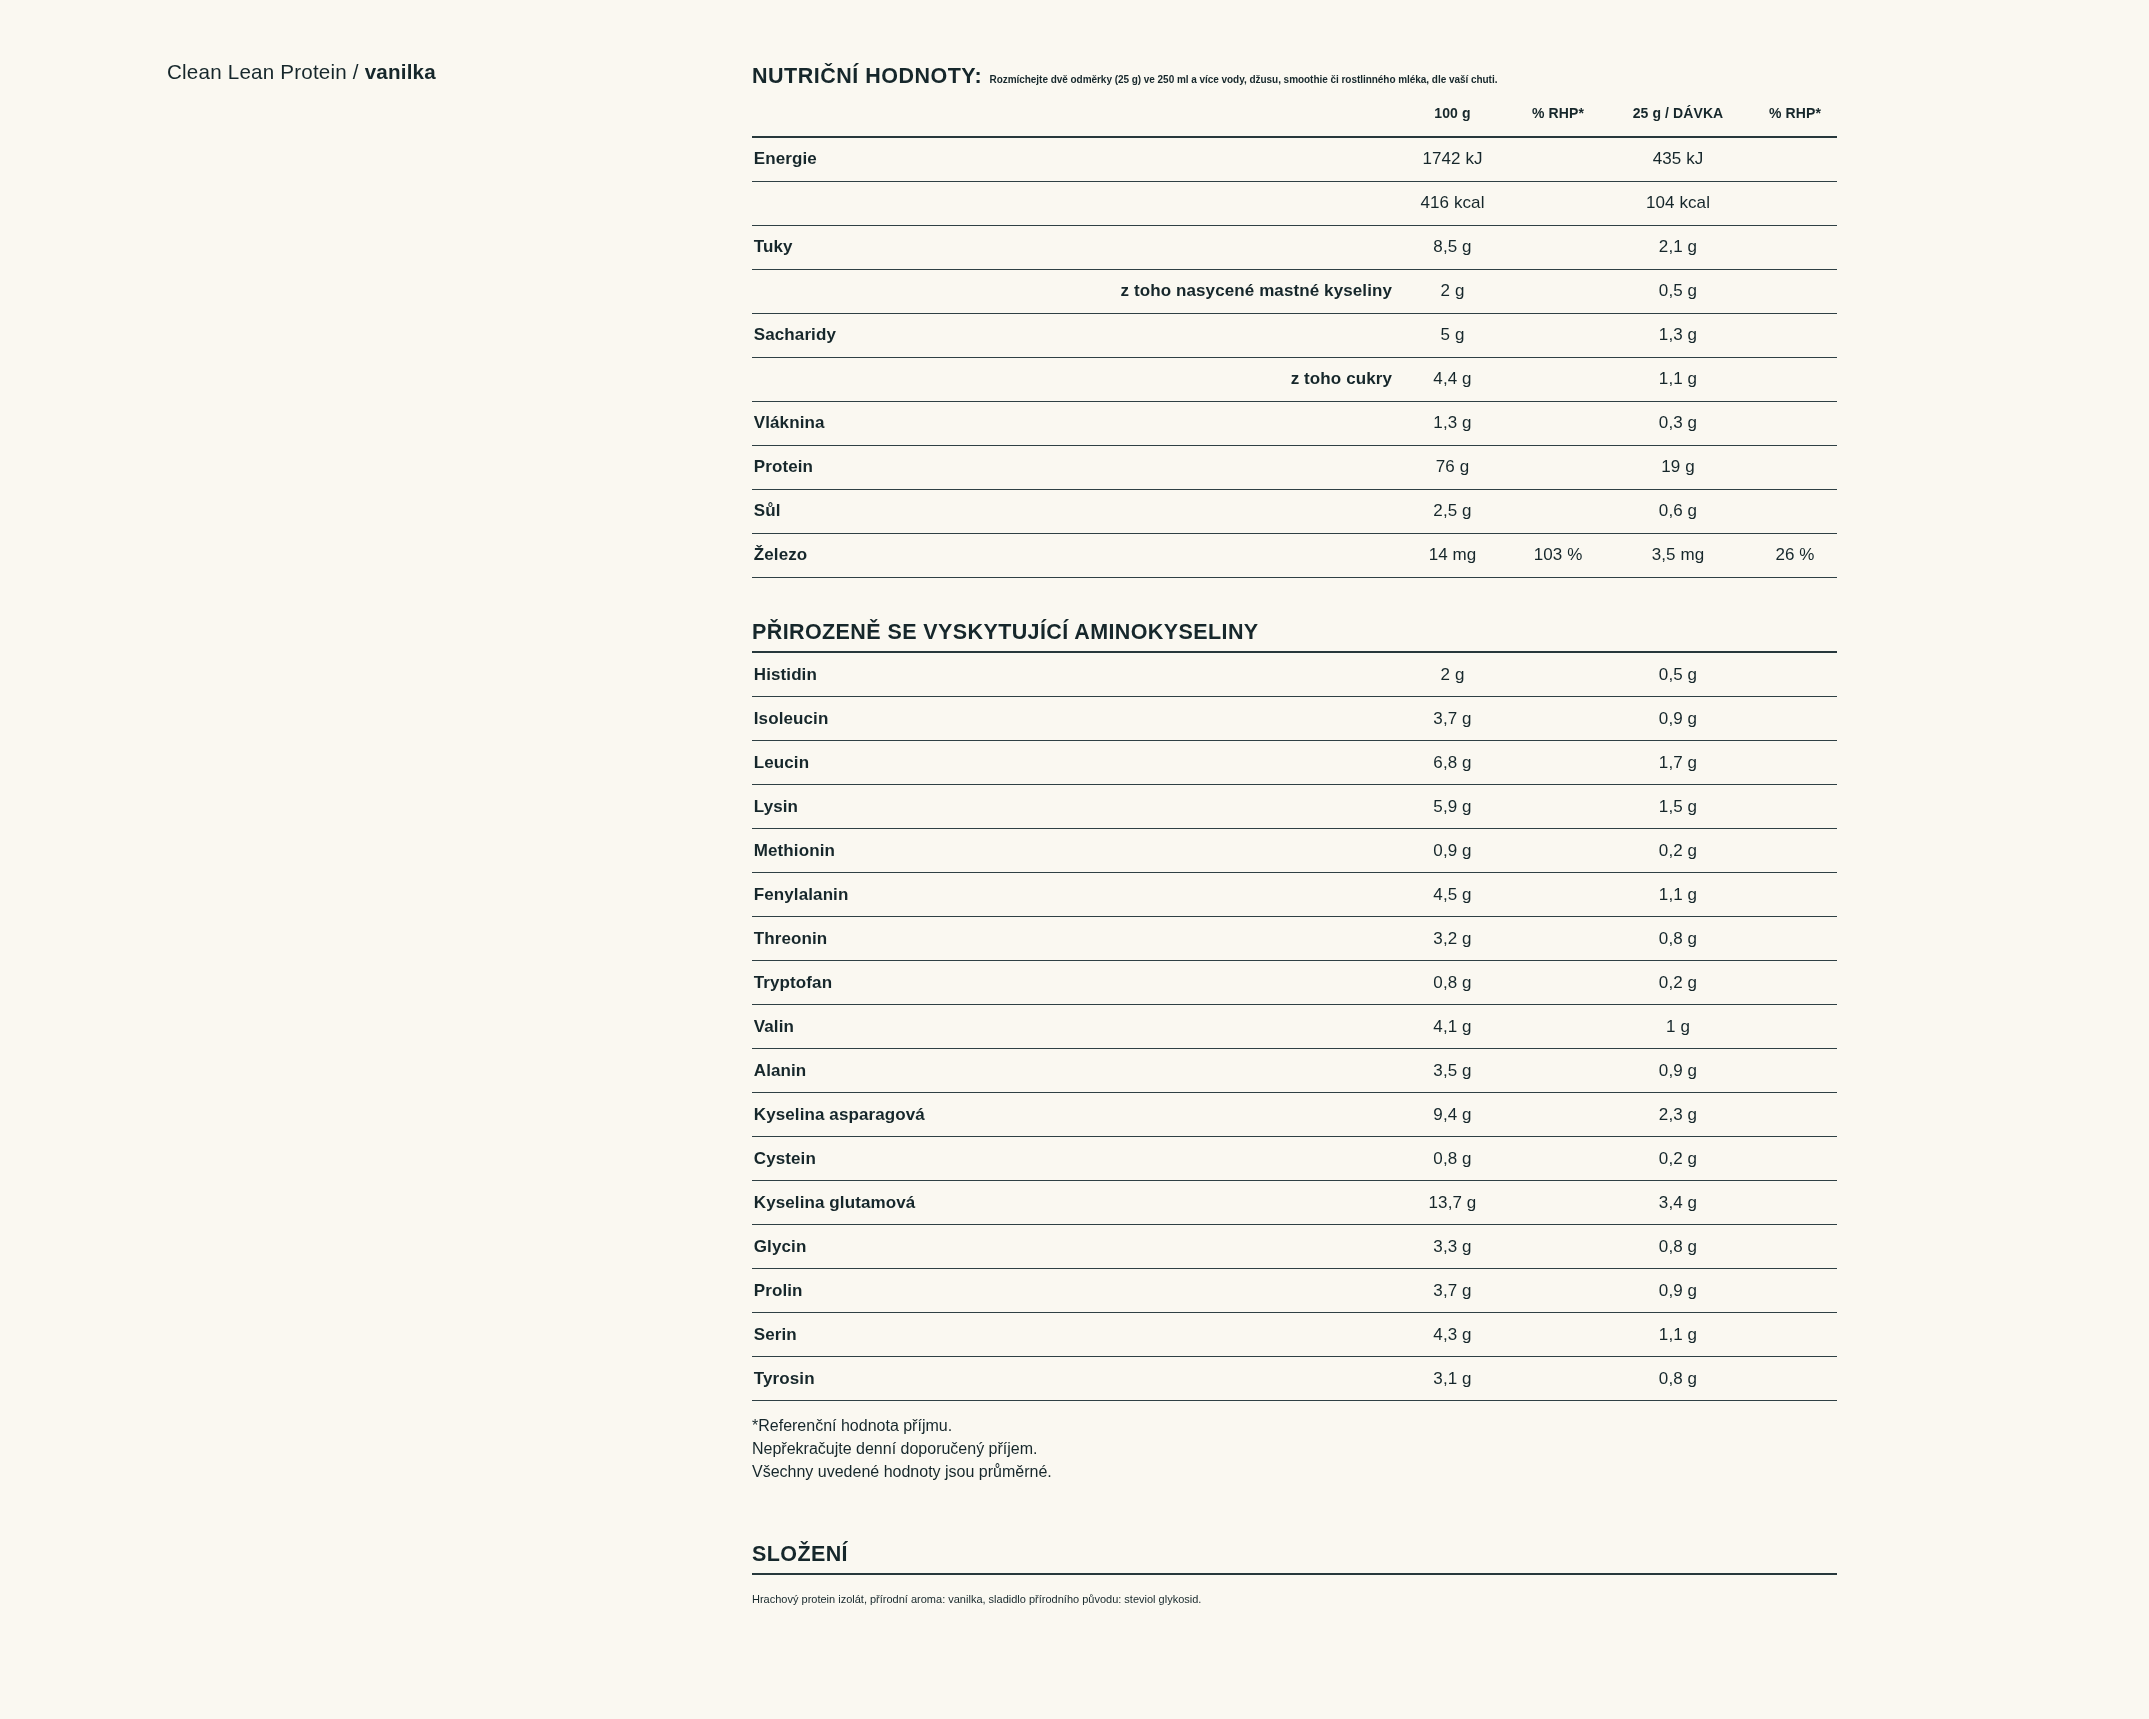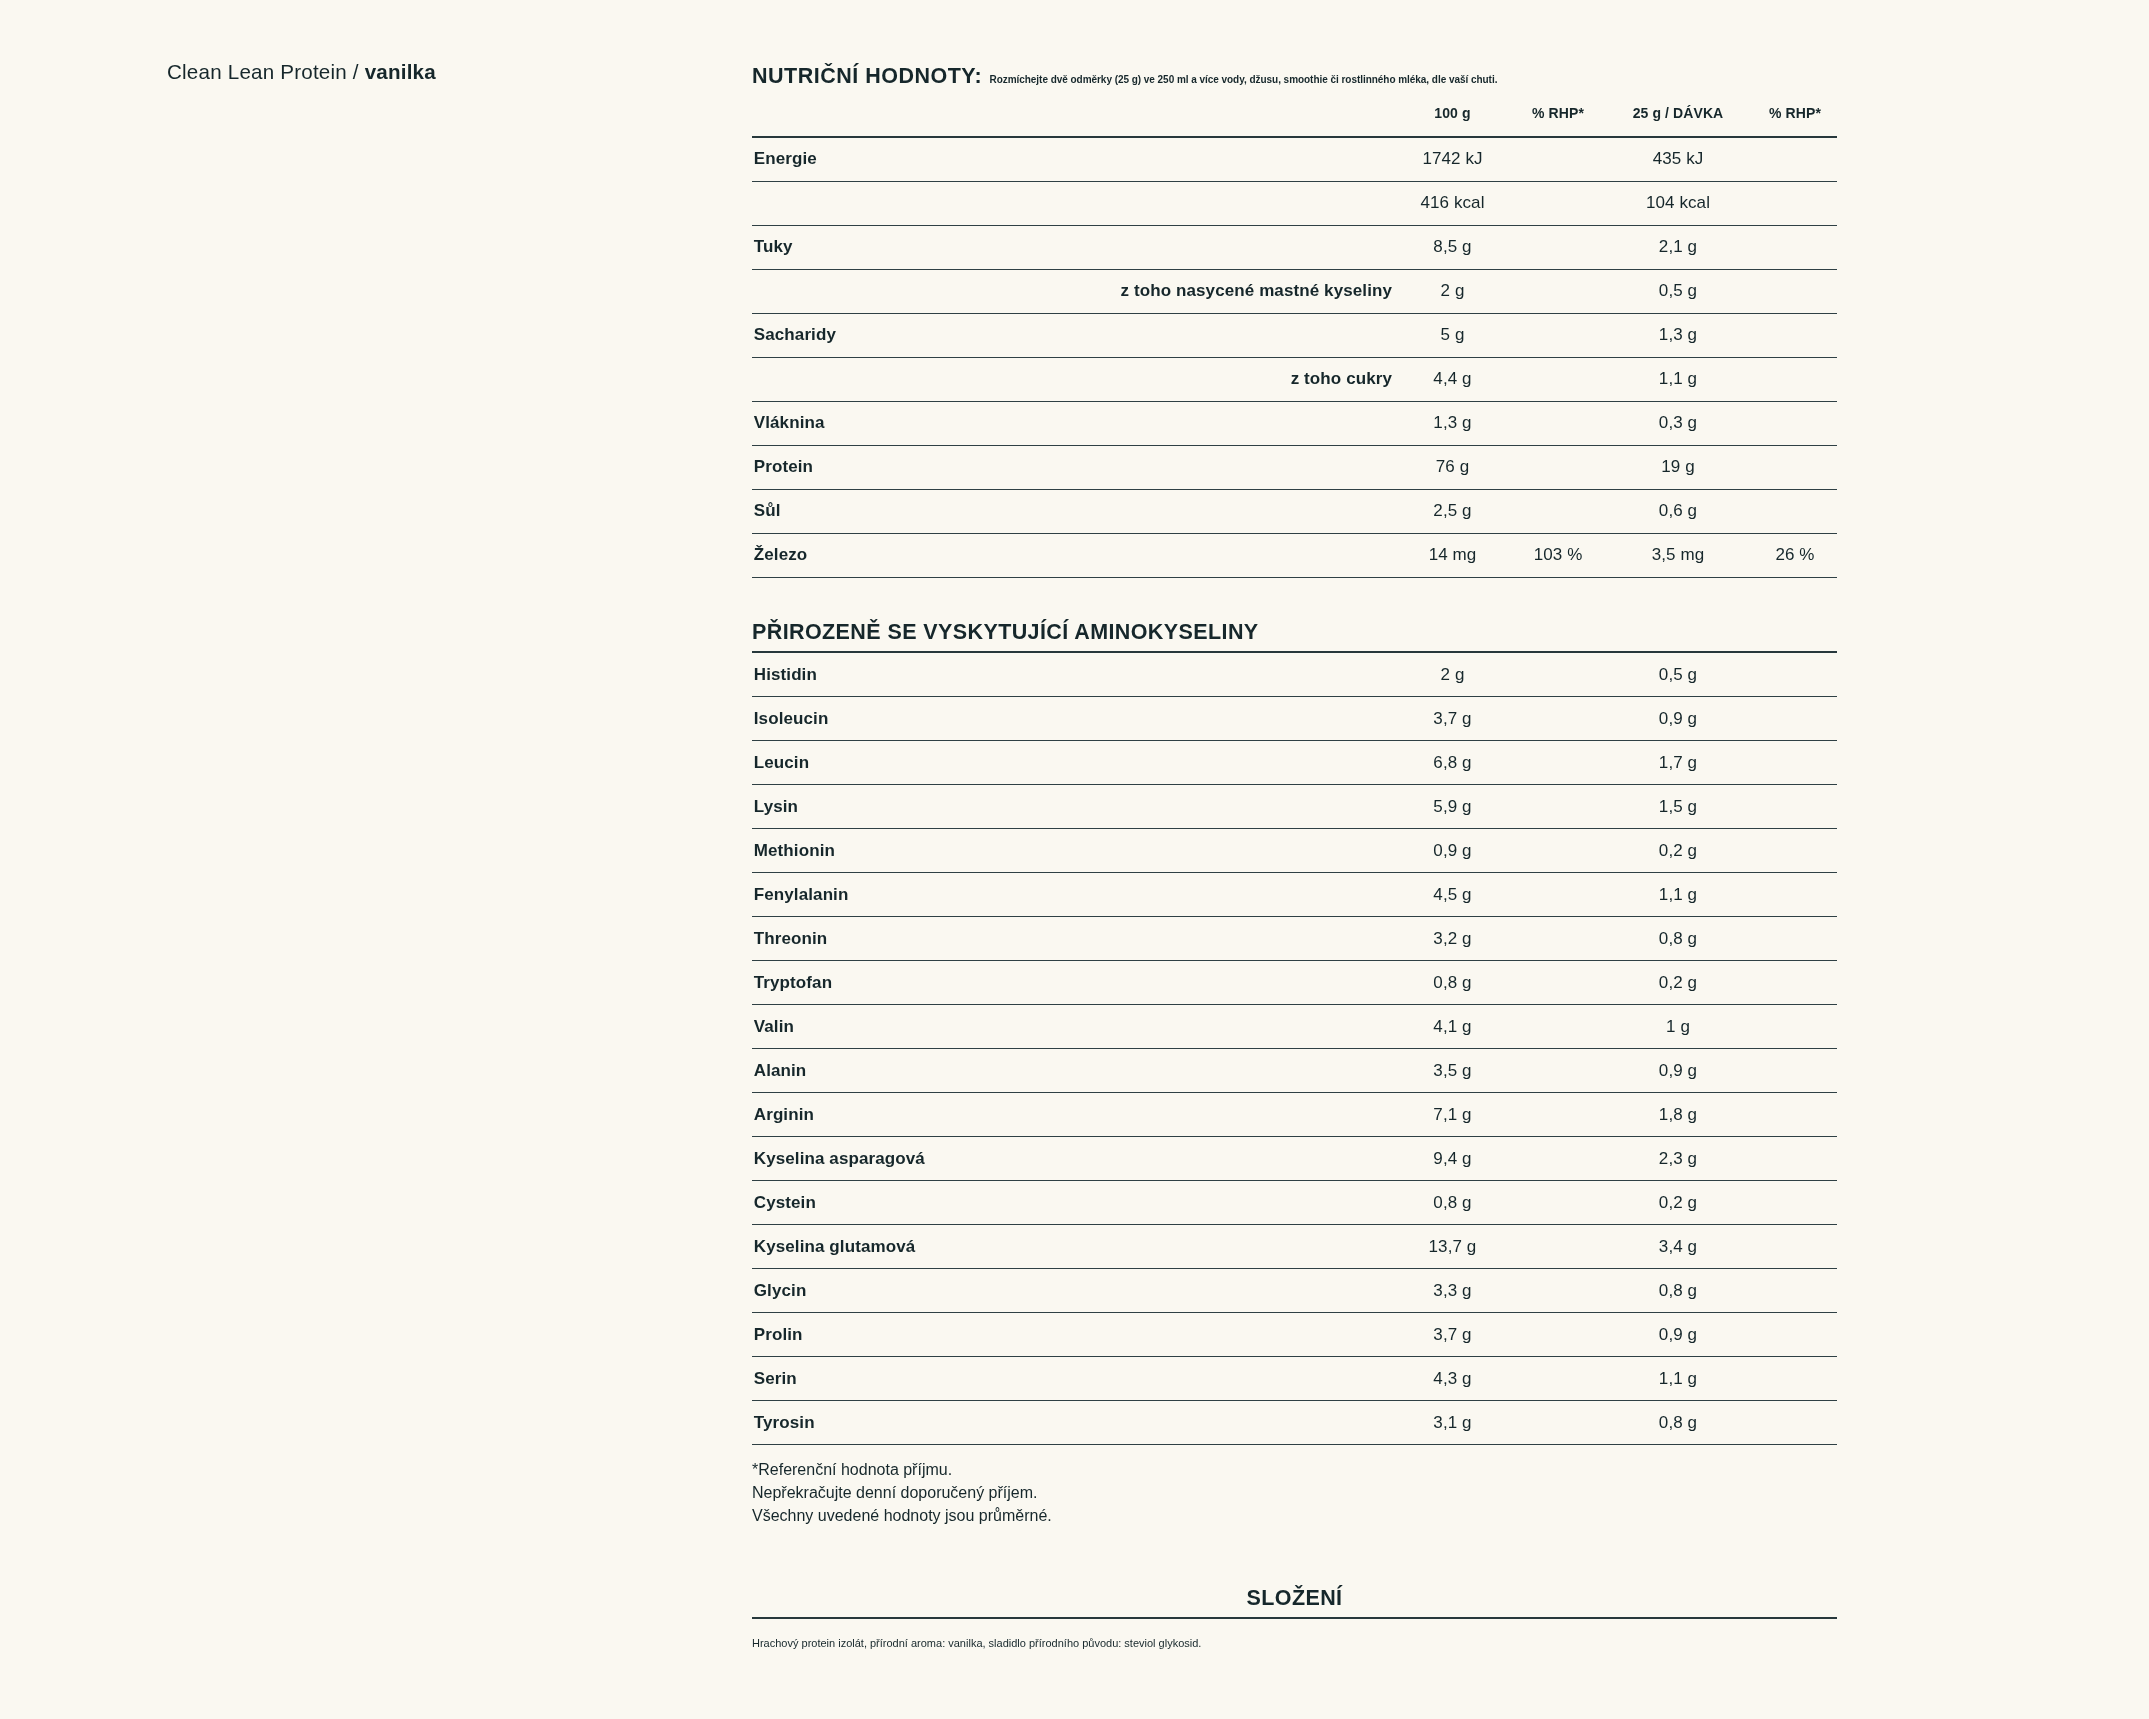--- a/index.html
+++ b/index.html
@@ -135,21 +135,20 @@
   }
   .footnotes div { white-space: nowrap; }
 
   
   .slozeni-head {
     font-size: 21.5px;
     font-weight: 700;
     letter-spacing: 0.4px;
     margin-top: 59px;
     margin-bottom: 6.3px;
-    text-align: center;
   }
   .rule-thick {
     height: 0;
     border-top: 2.7px solid #27383c;
     width: 1085px;
   }
   .slozeni-body {
     margin-top: 18px;
     font-size: 11px;
     white-space: nowrap;
@@ -337,27 +336,20 @@
             <td class="val"></td>
           </tr>
           <tr class="row">
             <td class="label">Alanin</td>
             <td class="val">3,5 g</td>
             <td class="val"></td>
             <td class="val">0,9 g</td>
             <td class="val"></td>
           </tr>
           <tr class="row">
-            <td class="label">Arginin</td>
-            <td class="val">7,1 g</td>
-            <td class="val"></td>
-            <td class="val">1,8 g</td>
-            <td class="val"></td>
-          </tr>
-          <tr class="row">
             <td class="label">Kyselina asparagová</td>
             <td class="val">9,4 g</td>
             <td class="val"></td>
             <td class="val">2,3 g</td>
             <td class="val"></td>
           </tr>
           <tr class="row">
             <td class="label">Cystein</td>
             <td class="val">0,8 g</td>
             <td class="val"></td>

